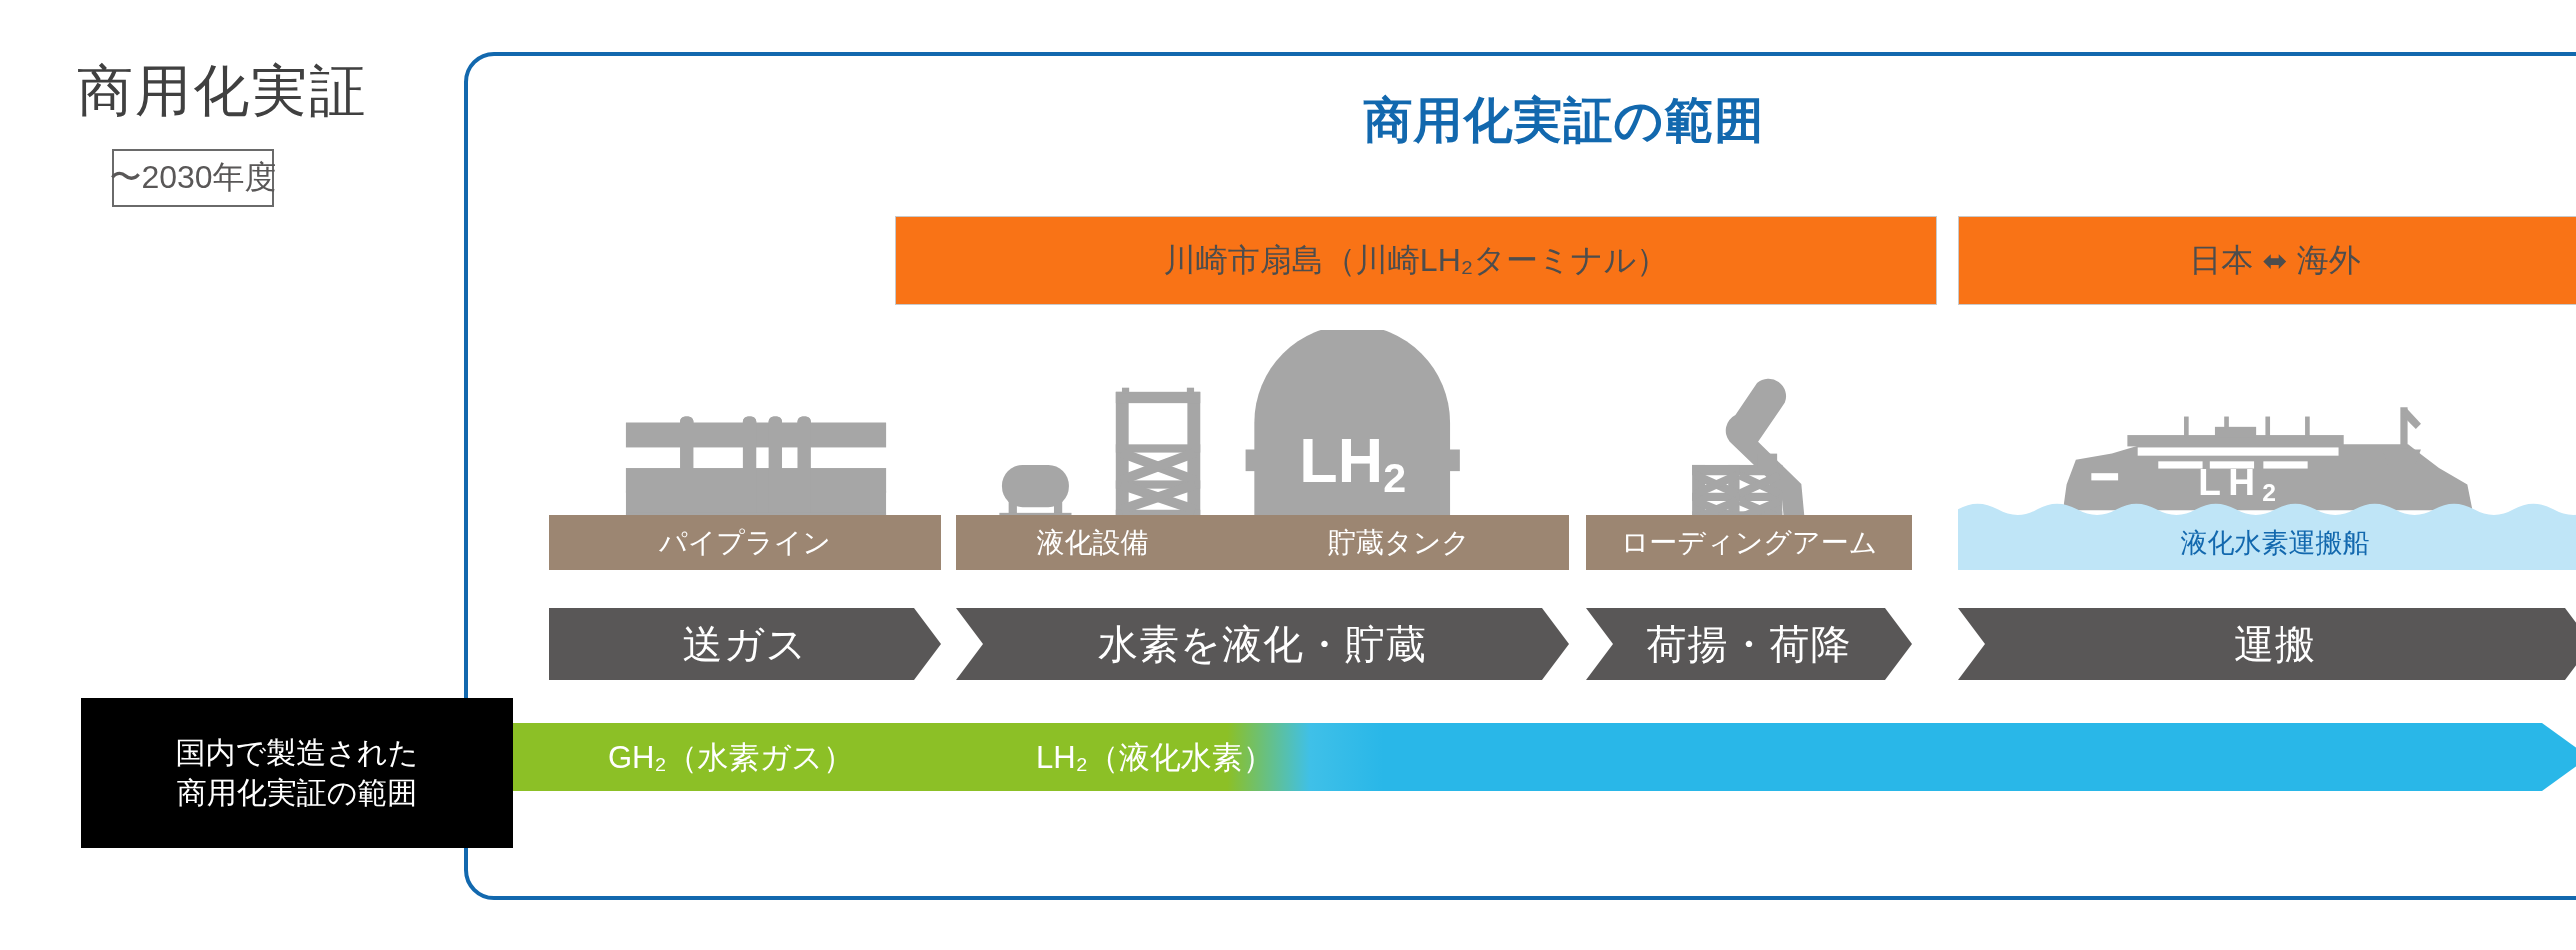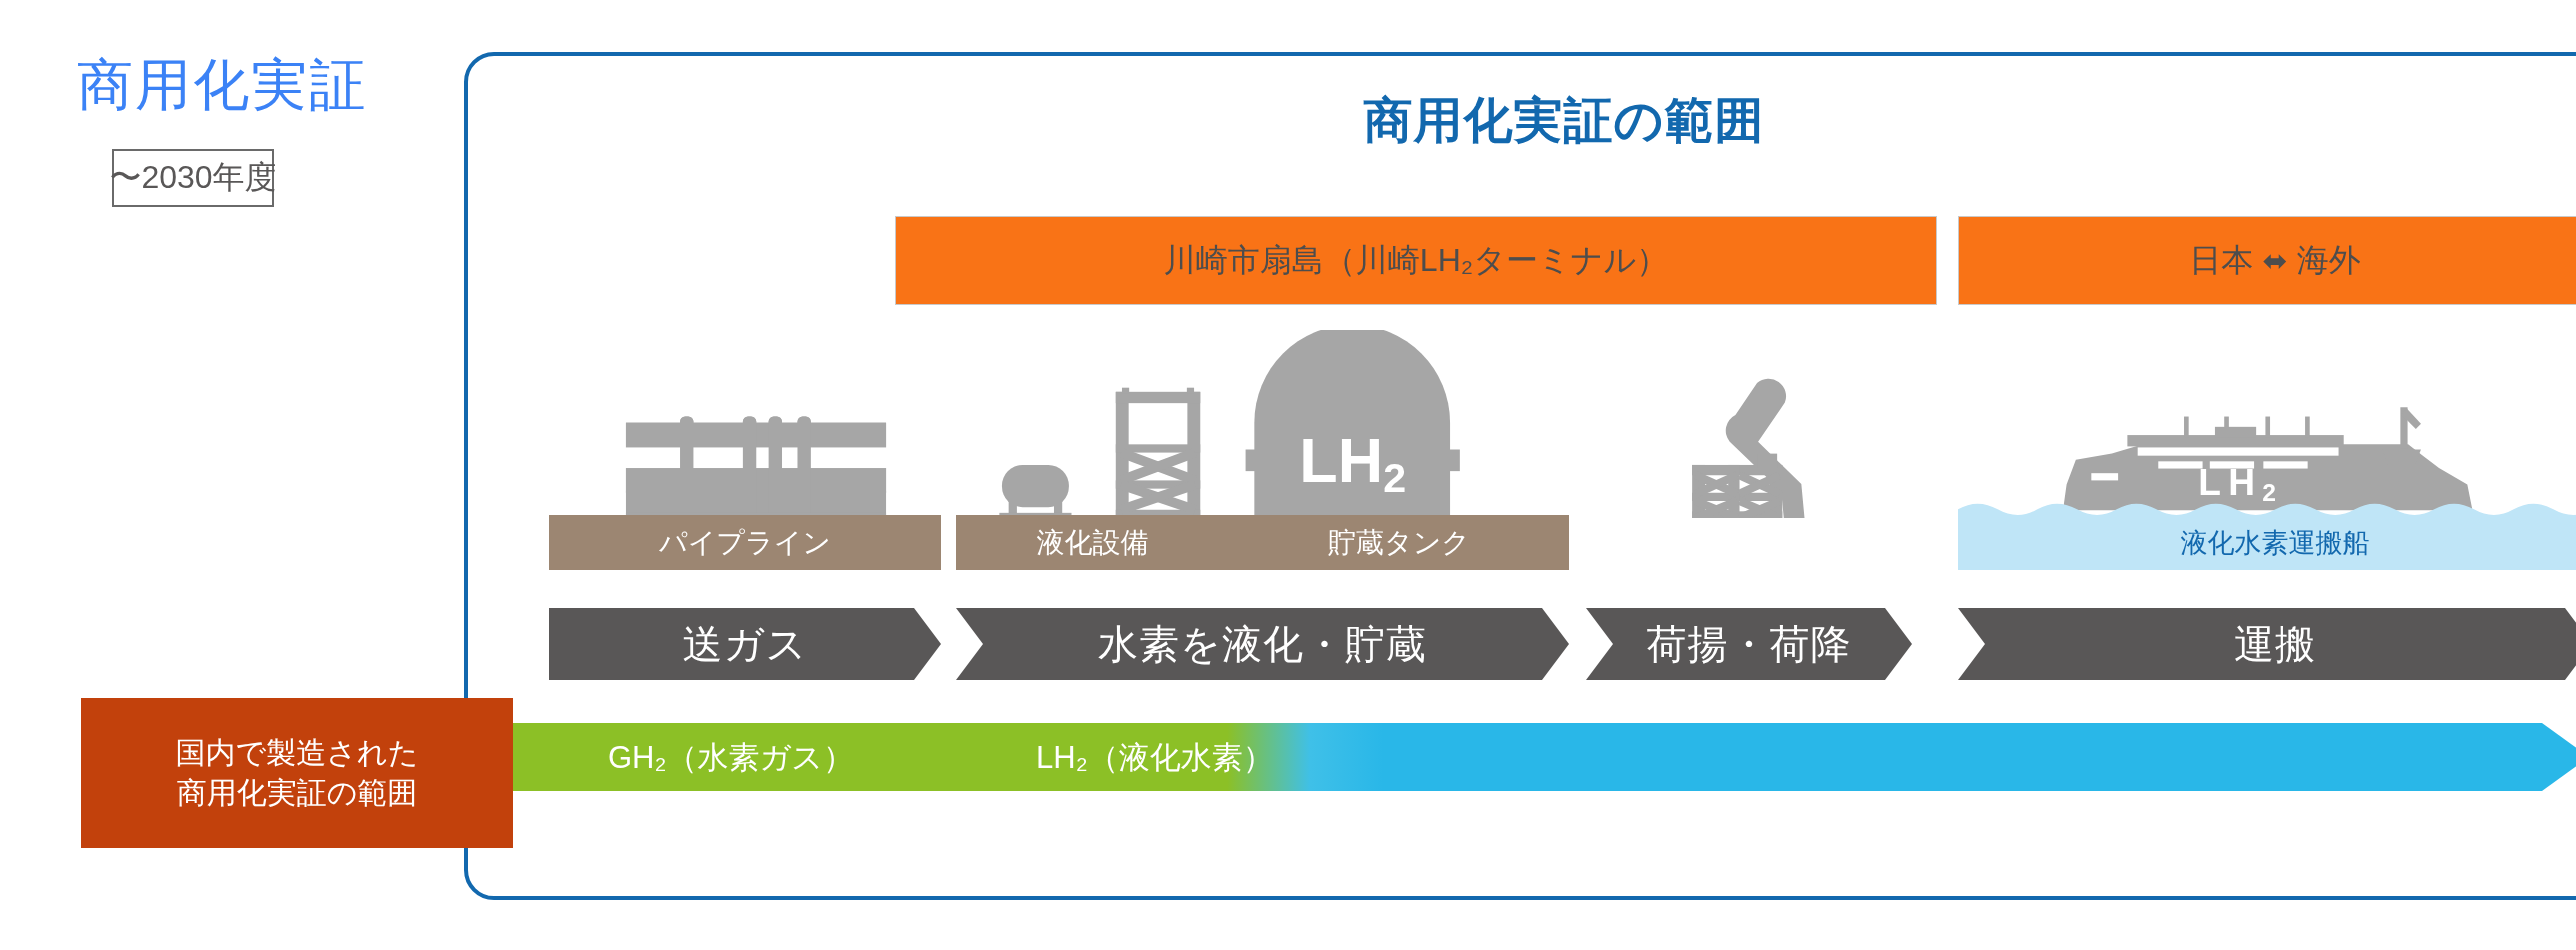--- a/index.html
+++ b/index.html
@@ -2,22 +2,22 @@
 <html style="font-size:8.2px"><head>
 <meta charset="utf-8">
 <style>
   html,body{margin:0;padding:0;background:#fff;}
   body{width:2742px;height:950px;position:relative;font-family:"Liberation Sans","DejaVu Sans",sans-serif;overflow:hidden;}
 
   .stage{position:absolute;left:0;top:0;width:2742px;height:950px;}
 
   
   .phase-title{
-    position:absolute;left:77px;top:48px;
-    font-size:56px;color:#3b82f6;letter-spacing:2.1px;white-space:nowrap;text-align:right;
+    position:absolute;left:77px;top:54px;
+    font-size:56px;color:#404040;letter-spacing:2.1px;white-space:nowrap;text-align:right;
   }
   .phase-period{
     position:absolute;left:112px;top:149px;width:162px;height:58px;
     border:2.1px solid #6a6a6a;box-sizing:border-box;
     display:flex;align-items:center;justify-content:center;
     font-size:32px;color:#595757;white-space:nowrap;
   }
 
   
   .scope-box{
@@ -73,21 +73,21 @@
   .chev-first{clip-path:polygon(0 0,calc(100% - 27px) 0,100% 50%,calc(100% - 27px) 100%,0 100%);}
   .chev-mid{clip-path:polygon(0 0,calc(100% - 27px) 0,100% 50%,calc(100% - 27px) 100%,0 100%,27px 50%);}
   .c1{left:549px;width:392px;}
   .c2{left:956px;width:613px;}
   .c3{left:1586px;width:326px;}
   .c4{left:1958px;width:634px;}
 
   
   .green-box{
     position:absolute;left:81px;top:698px;width:432px;height:150px;
-    background:#c2410c;color:#fff;font-size:30px;line-height:1.34;
+    background:#000000;color:#fff;font-size:30px;line-height:1.34;
     display:flex;flex-direction:column;align-items:center;justify-content:center;
     text-align:center;white-space:nowrap;
   }
 
   
   .flow{
     position:absolute;left:510px;top:723px;width:2079px;height:68px;
     clip-path:polygon(0 0,calc(100% - 47px) 0,100% 50%,calc(100% - 47px) 100%,0 100%);
     background:linear-gradient(to right,#8cc026 0%,#8cc026 34.5%,#3fc0e8 38.5%,#29b7e8 42%,#29b7e8 100%);
   }
@@ -223,20 +223,23 @@
     <path d="M0 22 Q 38 0 77 22 T 154 22 T 231 22 T 308 22 T 385 22 T 462 22 T 539 22 T 616 22 T 693 22 T 770 22 T 847 22 T 924 22 T 1001 22 T 1078 22 T 1155 22 T 1232 22 L1232 40 L0 40 Z" fill="#bfe5f7"></path>
   </svg>
 
   <div class="band band-liq">
     <span class="seg seg-a">液化設備</span>
     <span class="seg seg-b">貯蔵タンク</span>
   </div>
   <div class="band band-pipe">
     <span>パイプライン</span>
   </div>
+  <div class="band band-load">
+    <span>ローディングアーム</span>
+  </div>
   <div class="band-ship">
     <span>液化水素運搬船</span>
   </div>
 
   <div class="chev chev-first c1">
     <span>送ガス</span>
   </div>
   <div class="chev chev-mid c2">
     <span>水素を液化・貯蔵</span>
   </div>

